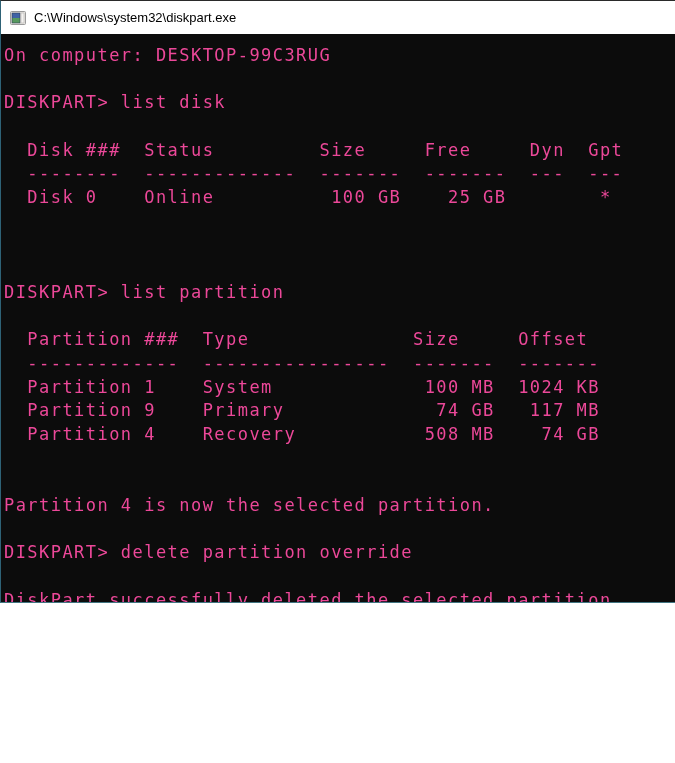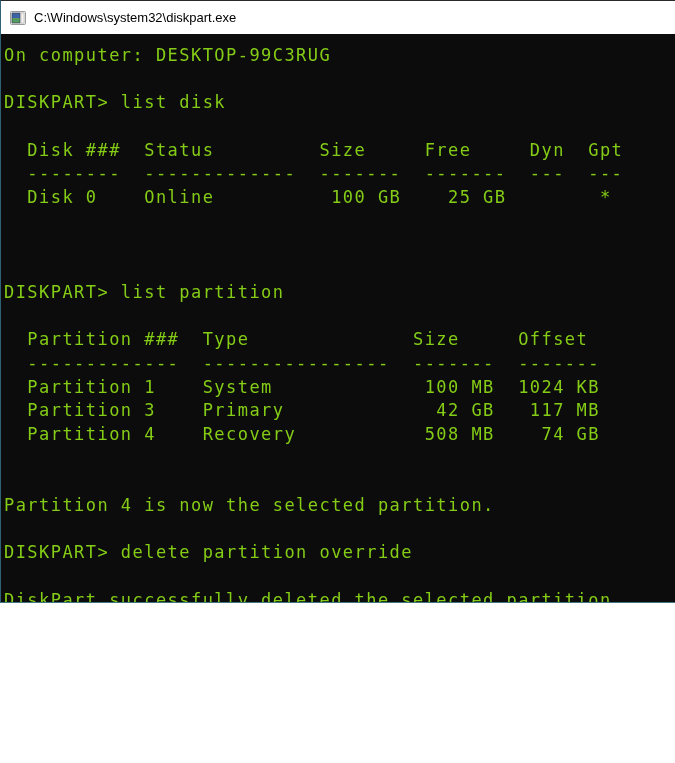--- a/index.html
+++ b/index.html
@@ -41,21 +41,21 @@
     overflow: hidden;
     cursor: text;
   }
   .line {
     font-family: "DejaVu Sans Mono", "Liberation Mono", monospace;
     font-size: 17px;
     letter-spacing: 1.45px;
     line-height: 23.7px;
     height: 23.7px;
     white-space: pre;
-    color: #84cc16;
+    color: #ec4899;
   }
   .cursor {
     display: inline-block;
     width: 12px;
     height: 7px;
     background: #cccccc;
     position: relative;
     top: 1px;
   }
 </style>
@@ -84,21 +84,21 @@
     <div class="line">  --------  -------------  -------  -------  ---  ---</div>
     <div class="line">  Disk 0    Online          100 GB    25 GB        *</div>
     <div class="line"></div>
     <div class="line"></div>
     <div class="line"></div>
     <div class="line">DISKPART&gt; list partition</div>
     <div class="line"></div>
     <div class="line">  Partition ###  Type              Size     Offset</div>
     <div class="line">  -------------  ----------------  -------  -------</div>
     <div class="line">  Partition 1    System             100 MB  1024 KB</div>
-    <div class="line">  Partition 3    Primary             42 GB   117 MB</div>
+    <div class="line">  Partition 9    Primary             74 GB   117 MB</div>
     <div class="line">  Partition 4    Recovery           508 MB    74 GB</div>
     <div class="line"></div>
     <div class="line"></div>
     <div class="line">Partition 4 is now the selected partition.</div>
     <div class="line"></div>
     <div class="line">DISKPART&gt; delete partition override</div>
     <div class="line"></div>
     <div class="line">DiskPart successfully deleted the selected partition.</div>
     <div class="line"></div>
     <div class="line"><span>DISKPART&gt; </span><span class="cursor"></span></div>

